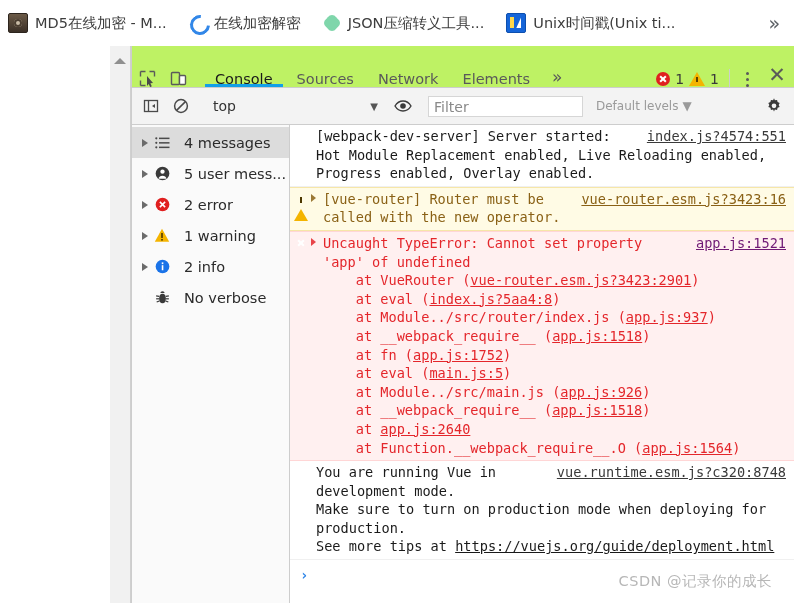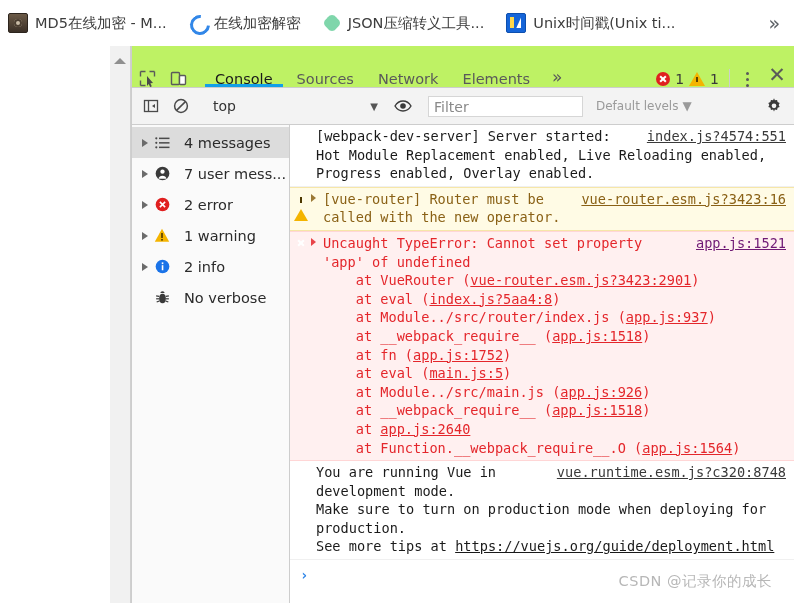--- a/index.html
+++ b/index.html
@@ -395,21 +395,21 @@
         <span class="side-arrow">
             <b></b>
           </span>
         <span class="side-ico">
           <svg width="15" height="15" viewBox="0 0 16 16">
             <circle cx="8" cy="8" r="7.3" fill="#3a3a3a"></circle>
             <circle cx="8" cy="6" r="2.3" fill="#fff"></circle>
             <path d="M3.6 13.6a4.6 4.6 0 018.8 0z" fill="#fff"></path>
           </svg>
         </span>
-        <span class="side-label">7 user mess...</span>
+        <span class="side-label">5 user mess...</span>
       </div>
       <div class="side-row">
         <span class="side-arrow">
             <b></b>
           </span>
         <span class="side-ico">
           <svg width="15" height="15" viewBox="0 0 16 16">
             <circle cx="8" cy="8" r="7.3" fill="#e02020"></circle>
             <path d="M5.2 5.2l5.6 5.6M10.8 5.2l-5.6 5.6" stroke="#fff" stroke-width="1.7"></path>
           </svg>

